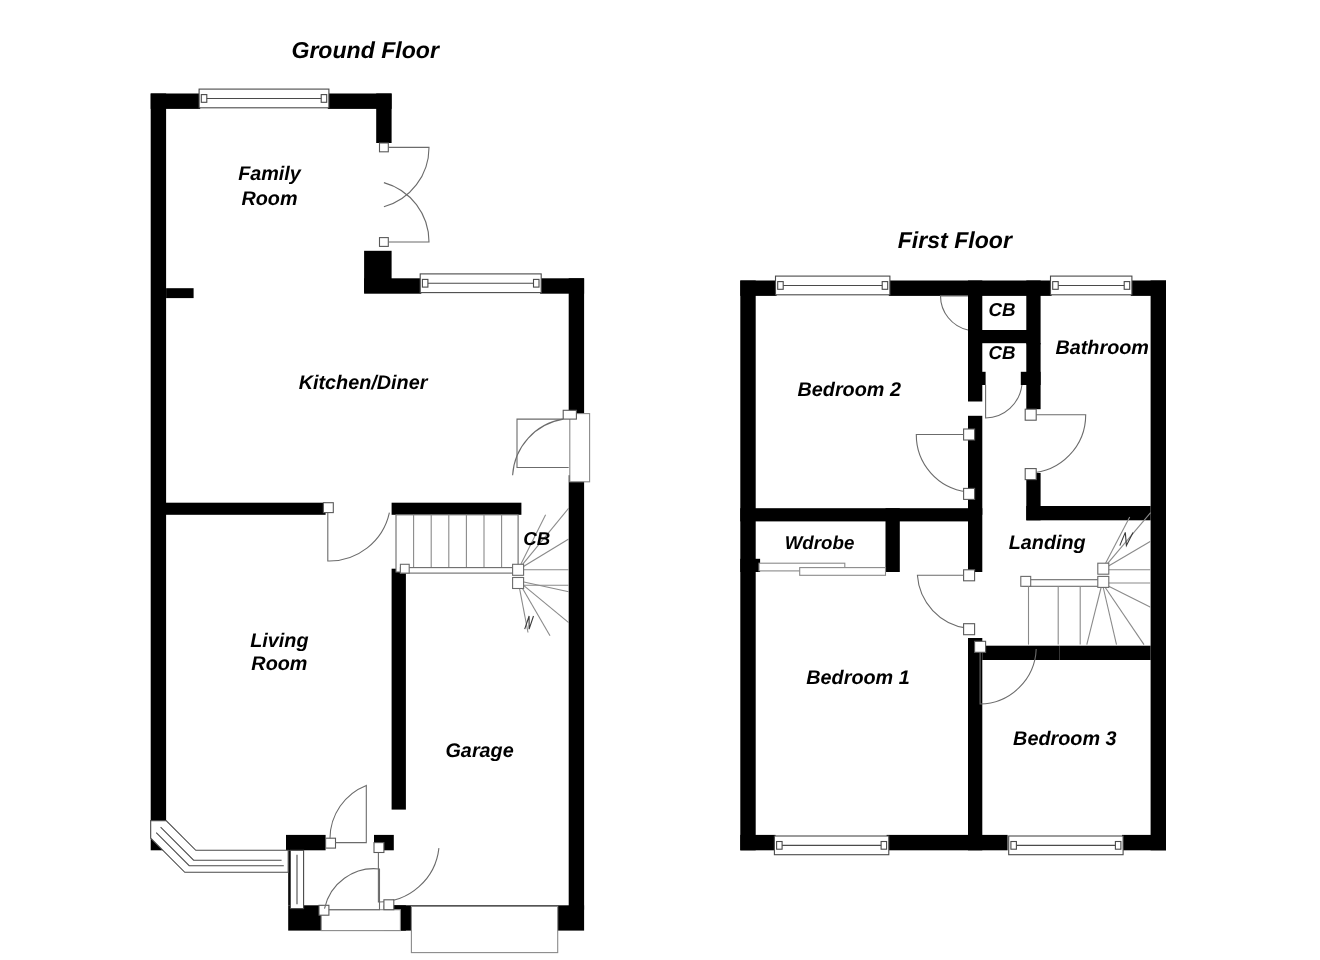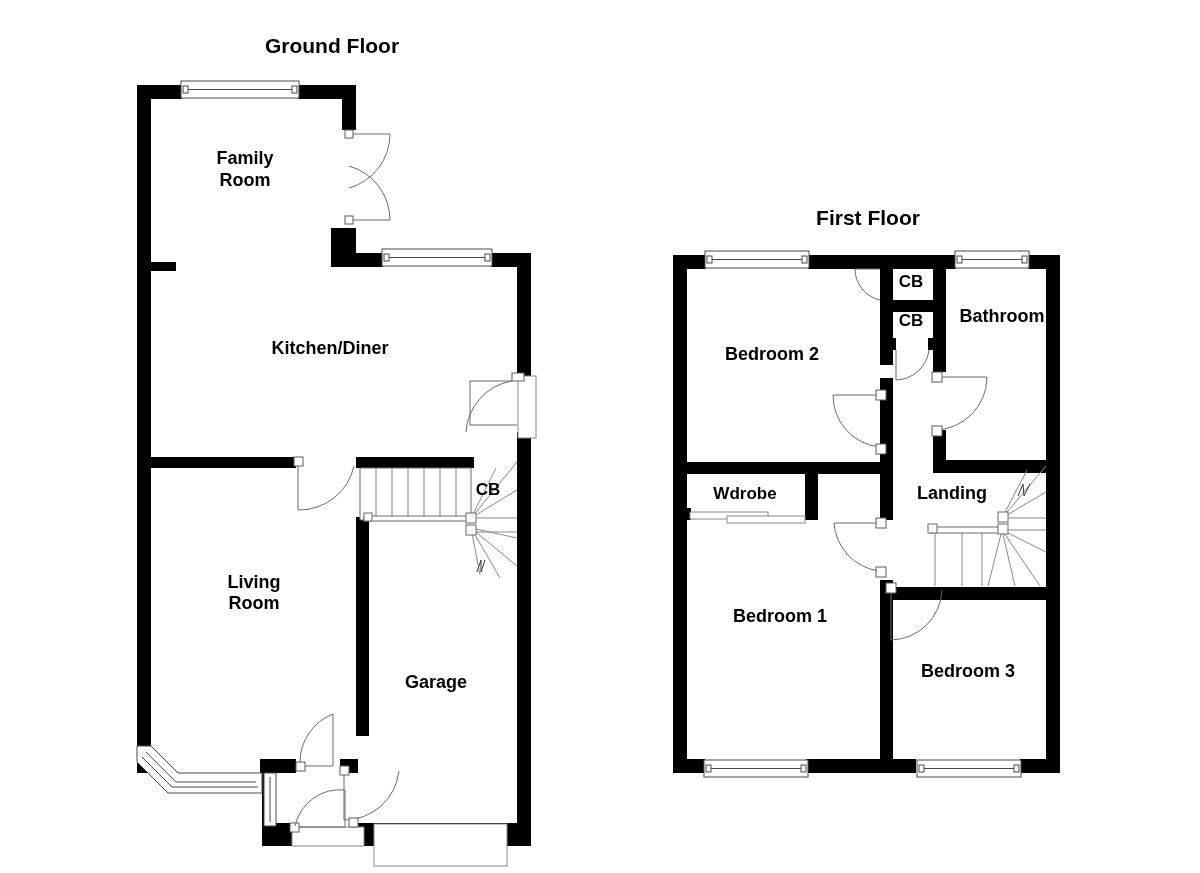--- a/index.html
+++ b/index.html
@@ -13,20 +13,21 @@
     height: 873px;
     font-family: "Liberation Sans", sans-serif;
     overflow: hidden;
     position: relative;
   }
   #plan-root {
     position: absolute;
     left: 0; top: 0;
     width: 1200px;
     height: 755px;
+    font-style: italic;
   }
   svg.floorplan {
     display: block;
     width: 1200px;
     height: 873px;
   }
   .floor-title {
     font-family: "Liberation Sans", sans-serif;
     font-weight: bold;
     font-size: 21px;

